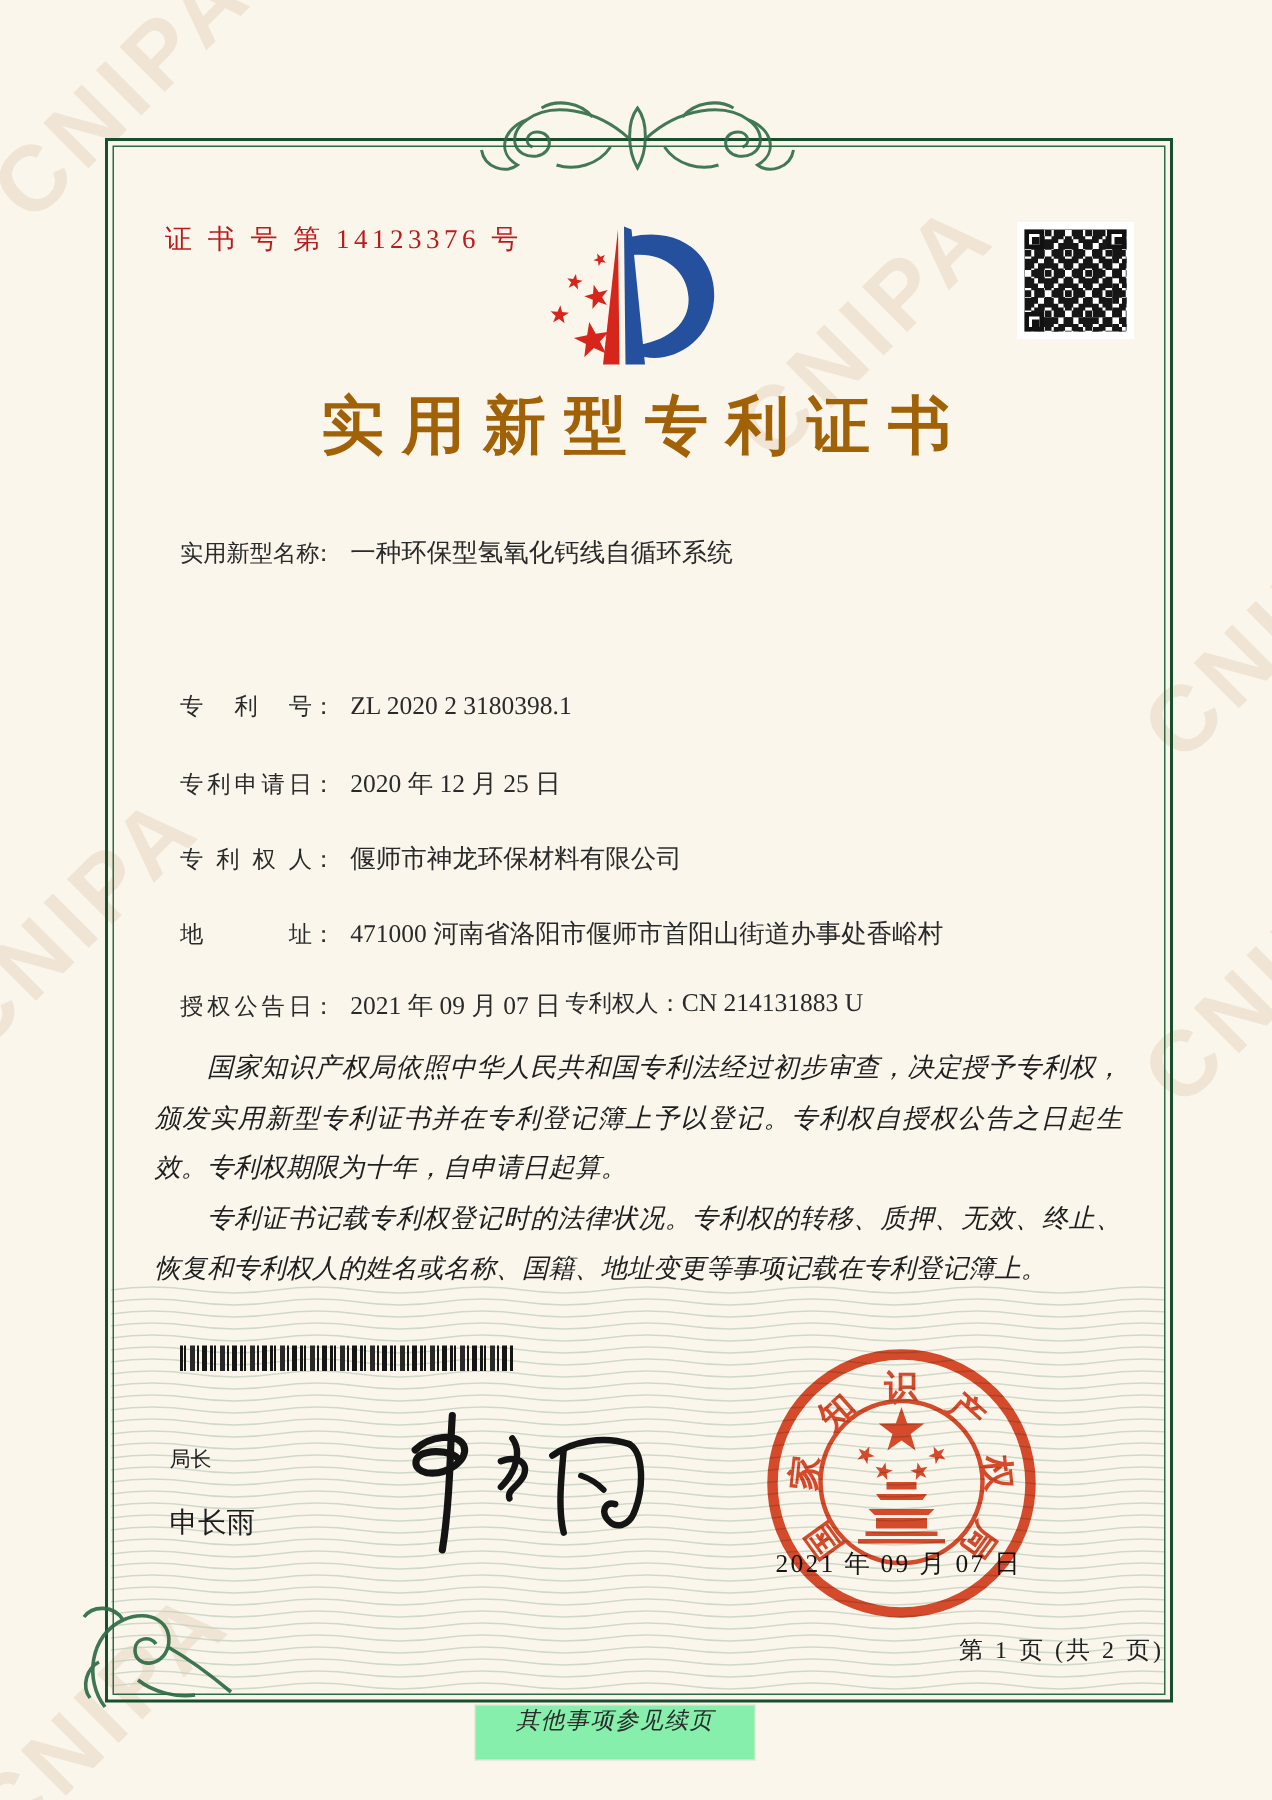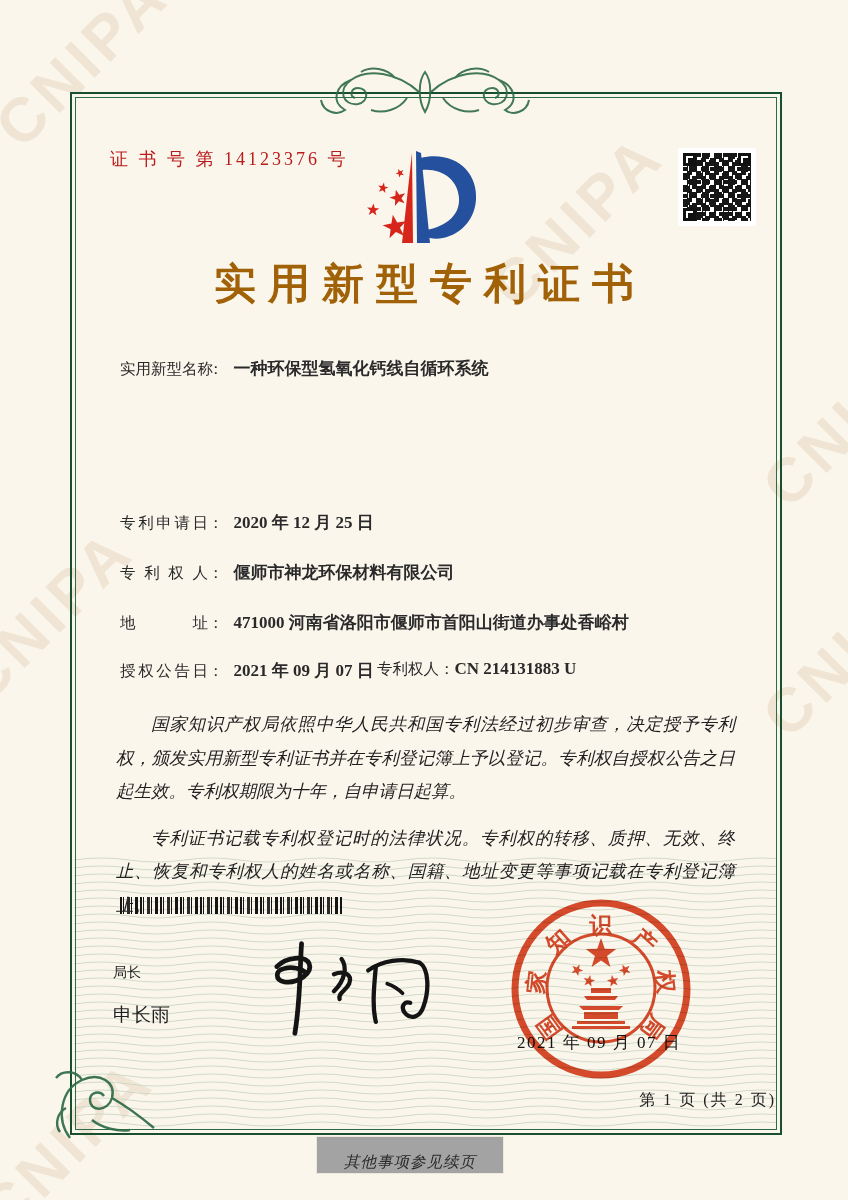--- a/index.html
+++ b/index.html
@@ -55,28 +55,28 @@
   }
   
   .frow{position:absolute;left:120px;font-size:17px;white-space:nowrap;color:#2a2a2a;}
   .flabel{
     display:inline-block;width:88px;
     font-size:15.5px;
     text-align:justify;text-align-last:justify;
     vertical-align:baseline;
   }
   .fcolon{font-size:15.5px;}
-  .fvalue{margin-left:10px;font-size:17px;font-weight:bold;}
+  .fvalue{margin-left:10px;font-size:17px;}
   
   .bodytext{
     position:absolute;left:103px;top:695px;width:645px;
     font-size:17.5px;line-height:33.5px;text-align:justify;
     font-style:italic;color:#1f1f1f;
   }
-  .bodytext p{margin:13px;text-indent:2em;}
+  .bodytext p{margin:0;text-indent:2em;}
   
   .barcode{
     position:absolute;left:120px;top:897px;width:223px;height:17px;
     background:repeating-linear-gradient(90deg,
       #151515 0px,#151515 2px,rgba(0,0,0,0) 2px,rgba(0,0,0,0) 3px,
       #151515 3px,#151515 4px,rgba(0,0,0,0) 4px,rgba(0,0,0,0) 7px,
       #2a2a2a 7px,#2a2a2a 10px,rgba(0,0,0,0) 10px,rgba(0,0,0,0) 11.5px,
       #151515 11.5px,#151515 12.5px,rgba(0,0,0,0) 12.5px,rgba(0,0,0,0) 15px,
       #151515 15px,#151515 18px,rgba(0,0,0,0) 18px,rgba(0,0,0,0) 20px);
   }
@@ -88,22 +88,22 @@
     position:absolute;left:517px;top:1031px;
     font-size:17px;letter-spacing:1.5px;color:#161616;font-weight:500;
     mix-blend-mode:multiply;white-space:nowrap;
   }
   .page-info{
     position:absolute;left:74px;top:1090px;width:702px;
     text-align:right;font-size:16px;letter-spacing:2px;color:#222;
   }
   .note-box{
     position:absolute;left:316px;top:1136px;width:186px;height:36px;
-    background:#a3a3a3;border:1px solid #eee8da;
-    display:flex;align-items:flex-end;justify-content:center;
+    background:#86efac;border:1px solid #eee8da;
+    display:flex;align-items:flex-start;justify-content:center;
   }
   .note-box span{font-size:15.5px;font-style:italic;letter-spacing:1px;color:#2a2a2a;}
   
   .orn-top{position:absolute;left:295px;top:58px;}
   .orn-bl{position:absolute;left:46px;top:1068px;}
 </style>
 </head>
 <body>
 
 <div class="page">
@@ -191,20 +191,23 @@
       <div class="qr-f bl">
           <div></div>
         </div>
     </div>
   </div>
 
   <div class="title">实用新型专利证书</div>
 
   <div class="frow" style="top:357px">
     <span class="flabel">实用新型名称</span><span class="fcolon">：</span><span class="fvalue">一种环保型氢氧化钙线自循环系统</span>
+  </div>
+  <div class="frow" style="top:461px">
+    <span class="flabel">专利号</span><span class="fcolon">：</span><span class="fvalue">ZL 2020 2 3180398.1</span>
   </div>
   <div class="frow" style="top:511px">
     <span class="flabel">专利申请日</span><span class="fcolon">：</span><span class="fvalue">2020 年 12 月 25 日</span>
   </div>
   <div class="frow" style="top:561px">
     <span class="flabel">专利权人</span><span class="fcolon">：</span><span class="fvalue">偃师市神龙环保材料有限公司</span>
   </div>
   <div class="frow" style="top:611px">
     <span class="flabel">地址</span><span class="fcolon">：</span><span class="fvalue">471000 河南省洛阳市偃师市首阳山街道办事处香峪村</span>
   </div>

